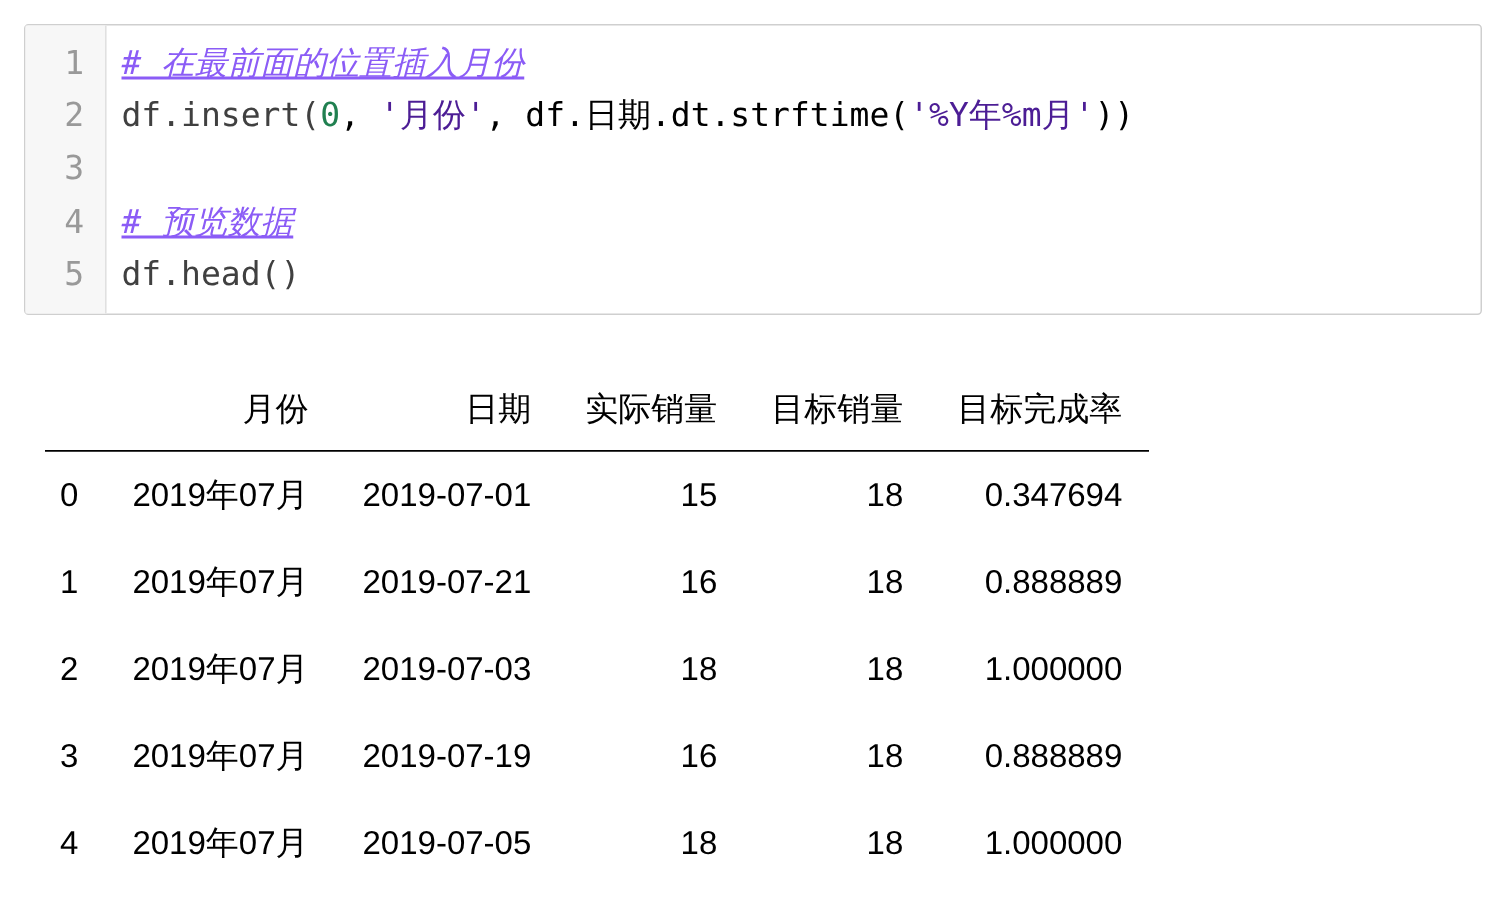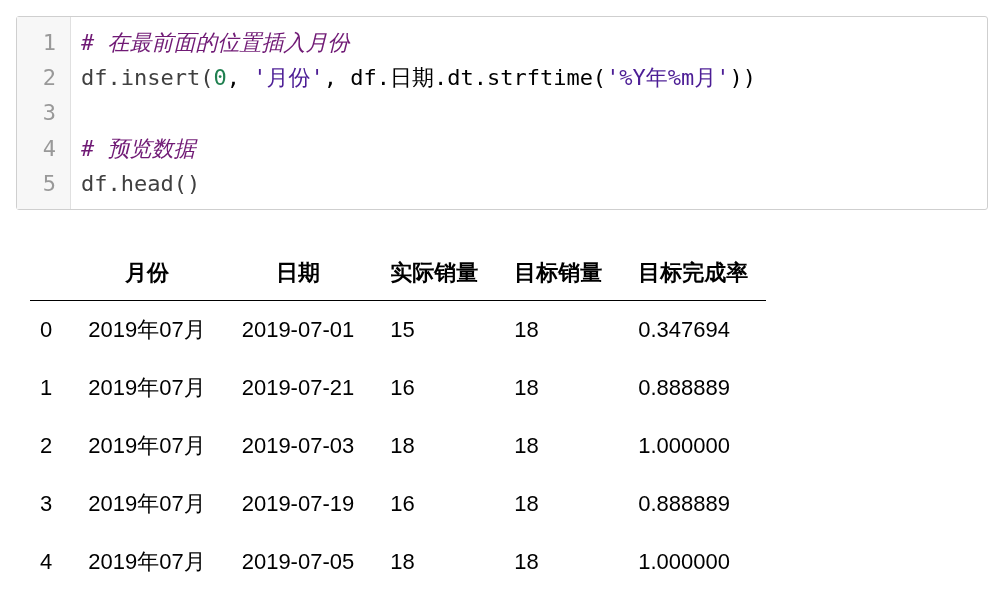--- a/index.html
+++ b/index.html
@@ -29,44 +29,45 @@
     }
     .gutter .ln { padding-right: 14px; }
     .code {
       padding: 8px 14px 8px 10px;
       font-family: "Menlo", "DejaVu Sans Mono", "Consolas", monospace;
       font-size: 22px;
       line-height: 1.6;
       color: #000;
       white-space: pre;
     }
-    .c-comment { color: #701a75; font-style: italic; }
+    .c-comment { color: #8b5cf6; font-style: italic; text-decoration: underline; }
     .c-num { color: #208050; }
     .c-str { color: #4c1d95; }
     .c-punct { color: #000; }
     .c-ident { color: #404040; }
 
     .output {
       padding-left: 14px;
     }
     table.df {
       border-collapse: collapse;
       font-size: 22px;
       color: #000;
     }
     table.df th {
-      font-weight: 700;
+      font-weight: 400;
+      text-align: right;
       padding: 10px 18px 12px 18px;
       border-bottom: 1.5px solid #000;
     }
     table.df th.idxhead {
       border-bottom: 1.5px solid #000;
     }
     table.df td {
-      text-align: left;
+      text-align: right;
       padding: 14px 18px;
       font-variant-numeric: tabular-nums;
     }
     table.df td.idx {
       text-align: right;
       padding-right: 18px;
       padding-left: 10px;
     }
     table.df td.txt {
       text-align: left;

